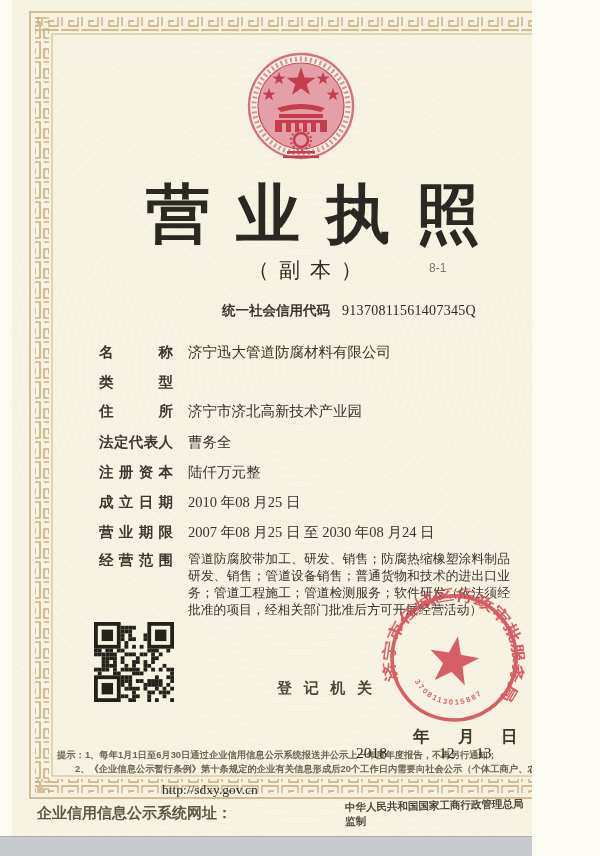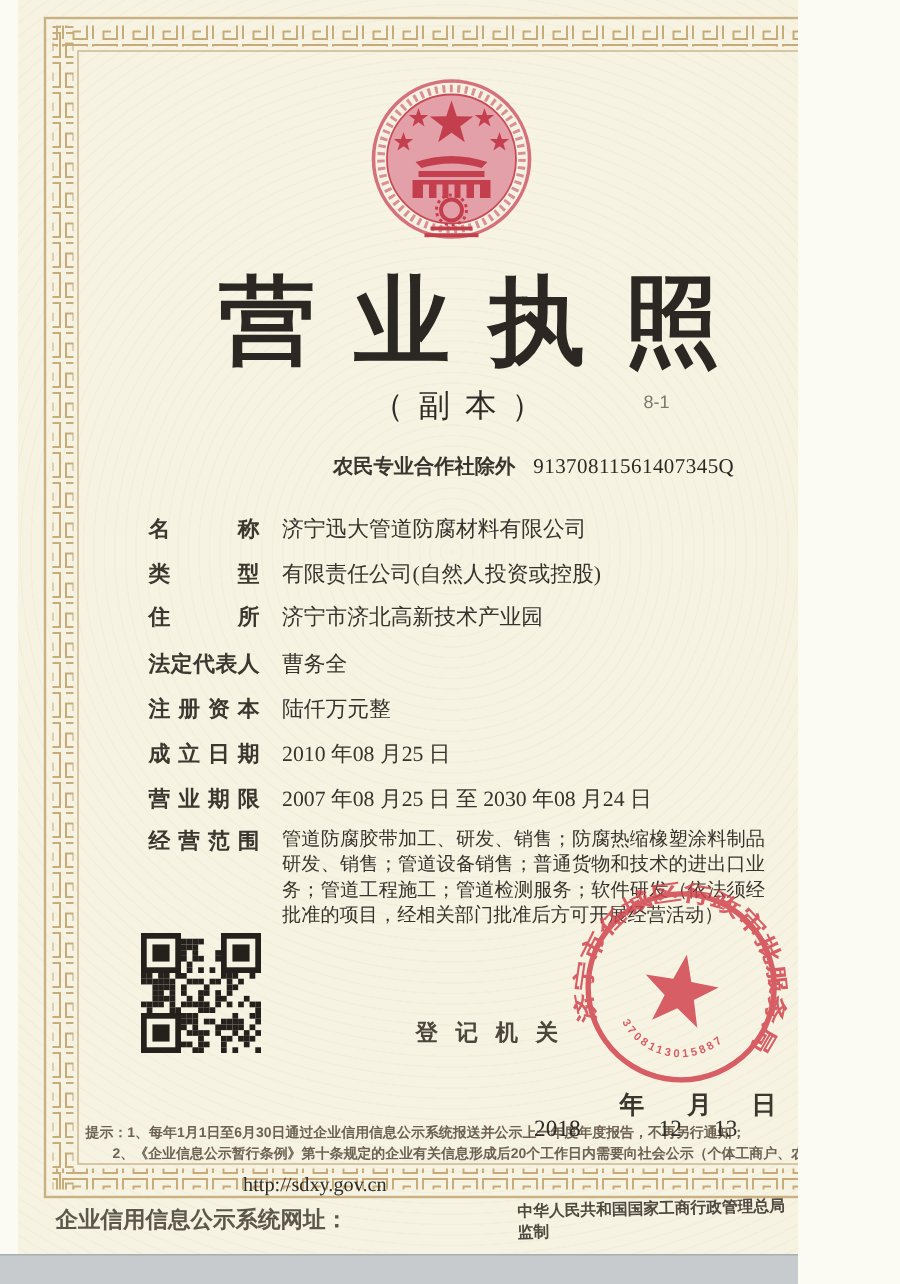--- a/index.html
+++ b/index.html
@@ -88,37 +88,36 @@
     <circle cx="55" cy="92" r="10" fill="none" stroke="#c43f4e" stroke-width="2" stroke-dasharray="2 2.5"></circle>
     <rect x="41" y="103" width="28" height="2.6" fill="#c43f4e"></rect>
     <rect x="37" y="107.5" width="36" height="2.6" fill="#c43f4e"></rect>
   </svg>
 
   <div class="title">营业执照</div>
   <div class="subtitle">（副本）</div>
   <div class="copy-number">8-1</div>
 
   <div class="credit-row">
-    <span class="credit-label">农民专业合作社除外</span>
+    <span class="credit-label">统一社会信用代码</span>
     <span class="credit-code">91370811561407345Q</span>
   </div>
 
   <div class="field-row" style="top:343px;">
     <span class="f-label justify-chars">
         <span>名</span>
         <span>称</span>
       </span>
     <span class="f-value">济宁迅大管道防腐材料有限公司</span>
   </div>
   <div class="field-row" style="top:373px;">
     <span class="f-label justify-chars">
         <span>类</span>
         <span>型</span>
       </span>
-    <span class="f-value">有限责任公司(自然人投资或控股)</span>
   </div>
   <div class="field-row" style="top:402px;">
     <span class="f-label justify-chars">
         <span>住</span>
         <span>所</span>
       </span>
     <span class="f-value">济宁市济北高新技术产业园</span>
   </div>
   <div class="field-row" style="top:433px;">
     <span class="f-label justify-chars">

